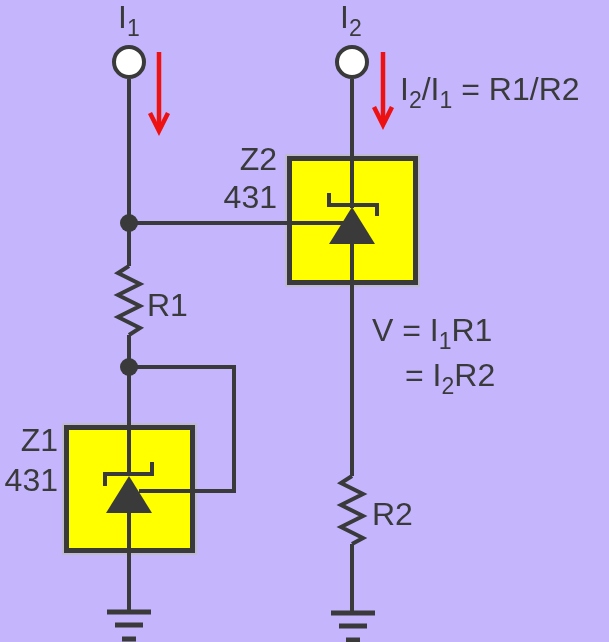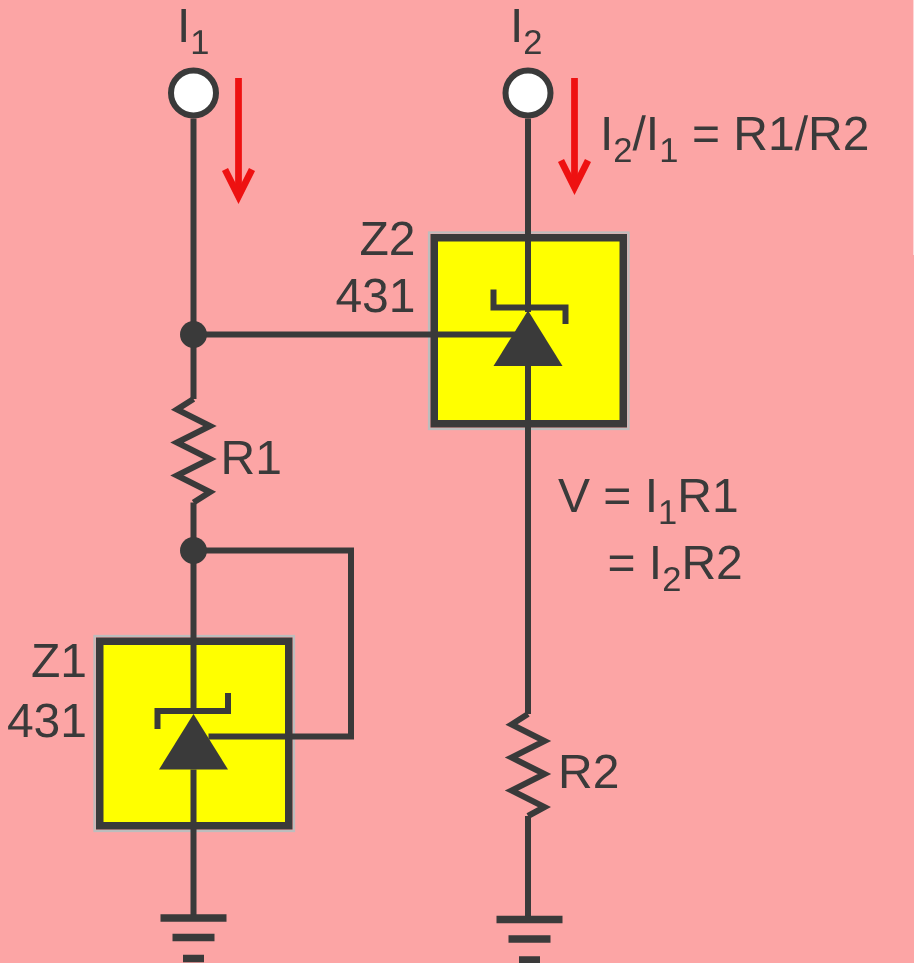--- a/index.html
+++ b/index.html
@@ -1,16 +1,16 @@
 <!DOCTYPE html>
 <html><head>
 <meta charset="utf-8">
 <style>
   html,body{margin:0;padding:0;background:#ffffff;}
-  #stage{position:relative;width:609px;height:642px;background:#fca5a5;overflow:hidden;}
+  #stage{position:relative;width:609px;height:642px;background:#c4b5fd;overflow:hidden;}
   svg{display:block;}
   .wire{stroke:#3a3a3a;stroke-width:4;fill:none;}
   .thick{stroke-width:5;}
   .dark-fill{fill:#3a3a3a;}
   .label{font-family:"Liberation Sans","DejaVu Sans",sans-serif;font-size:32px;fill:#3a3a3a;}
   .sub{font-size:23px;}
   .box-outline{fill:none;stroke:#bdbdbd;stroke-width:1.5;}
   .device-box{stroke:#3a3a3a;stroke-width:5;}
   .terminal{fill:#ffffff;stroke:#3a3a3a;stroke-width:4;}
   .arrow{stroke-width:4.5;fill:none;}

